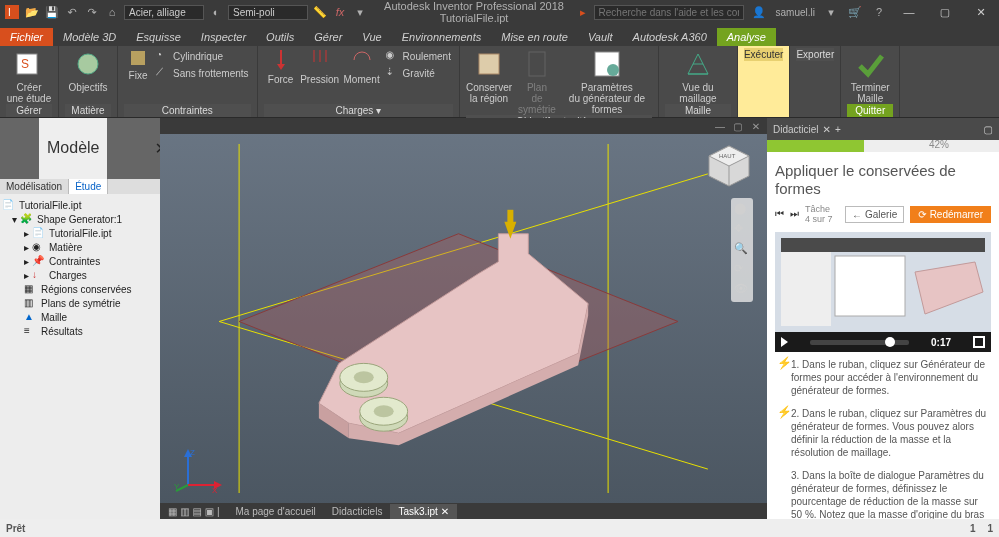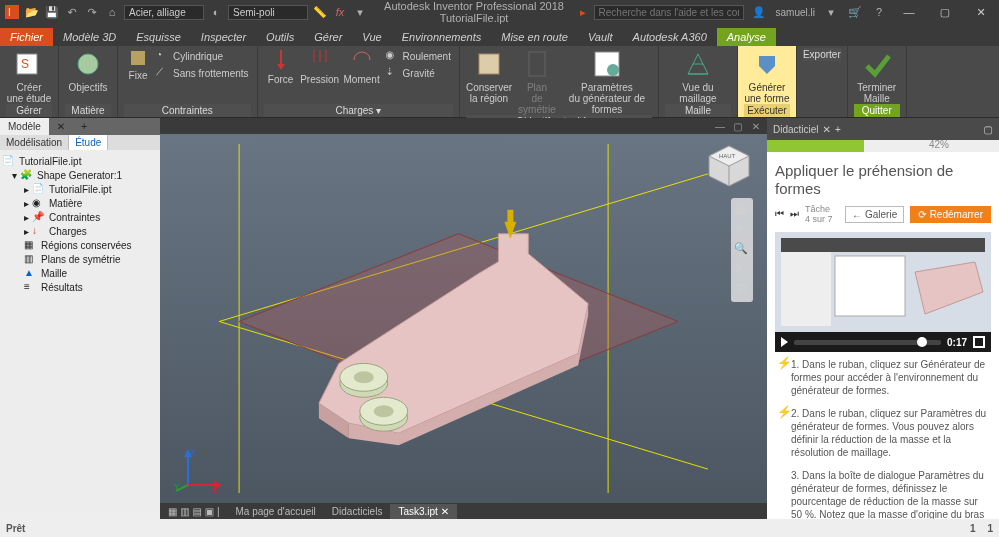--- a/index.html
+++ b/index.html
@@ -27,21 +27,21 @@
 .rbig { width:46px; text-align:center; }
 .rbig .ricon { width:32px; height:32px; margin:0 auto 2px; }
 .rbig .rtxt { font-size:10px; line-height:11px; color:#ccc; }
 .rsmall { display:flex; align-items:center; gap:3px; font-size:10px; color:#ccc; padding:1px 2px; }
 .rsmall .si { width:14px; height:14px; }
 .rcol { display:flex; flex-direction:column; gap:1px; }
 
 .workarea { position:absolute; top:118px; bottom:18px; left:0; right:0; display:flex; }
 .modelpanel { width:160px; background:#5a5a5a; display:flex; flex-direction:column; }
 .mp-tabs { display:flex; background:#666; }
-.mp-tab { padding:3px 8px; font-size:10px; color:#222; }
+.mp-tab { padding:21px 8px; font-size:16px; color:#222;margin-left:39px; }
 .mp-tab.on { background:#eee; color:#333; }
 .mp-sub { display:flex; background:#ddd; }
 .mp-sub span { padding:2px 6px; font-size:10px; color:#333; border-right:1px solid #bbb; }
 .mp-sub span.active { background:#fff; color:#0a64c8;text-align:center; }
 .tree { flex:1; background:#ededed; color:#222; padding:4px 2px; overflow:auto; }
 .tree-row { display:flex; align-items:center; gap:3px; padding:1px 0; font-size:10px; white-space:nowrap; }
 .tree-row .ti { width:14px; height:12px; flex-shrink:0; }
 .ind1{padding-left:10px}.ind2{padding-left:22px}
 
 .viewport { flex:1; position:relative; background:linear-gradient(#6a7684,#4a5560); }
@@ -63,21 +63,21 @@
 .progress-fill { position:absolute; left:0; top:0; bottom:0; background:#8fc632; }
 .progress-txt { position:absolute; right:50px; top:-1px; font-size:10px; color:#8a8a8a; }
 .tut-title { font-size:15px; color:#555; padding:10px 8px 4px; line-height:18px; }
 .tut-controls { display:flex; align-items:center; gap:6px; padding:2px 8px 6px; font-size:10px; }
 .tut-controls .nav{color:#333;}
 .tut-controls .task{color:#888; font-size:9px;}
 .tut-controls .spacer{flex:1;}
 .btn-gal { border:1px solid #bbb; padding:2px 6px; font-size:10px; color:#555; display:flex; align-items:center; gap:3px; }
 .btn-redo { background:#f17f1a; color:#fff; padding:3px 8px; font-size:10px; display:flex; align-items:center; gap:3px; }
 .video { margin:2px 8px; height:120px; background:#ddd; position:relative; }
-.video-ctrl { position:absolute; bottom:0; left:0; right:0; height:20px; background:#1a1a1a; display:flex; align-items:center; padding:0 6px; gap:6px; }
+.video-ctrl { position:absolute; bottom:0; left:0; right:0; height:20px; background:#1a1a1a; display:flex; align-items:center; padding:0 6px; gap:22px; }
 .video-ctrl .play{ width:0;height:0;border-left:7px solid #fff;border-top:5px solid transparent;border-bottom:5px solid transparent; }
 .video-ctrl .track{ flex:1; height:5px; background:#444; border-radius:2px; position:relative; }
 .video-ctrl .knob{ position:absolute; right:14px; top:-3px; width:10px; height:10px; background:#fff; border-radius:50%; }
 .video-ctrl .time{ color:#fff; font-size:10px; font-weight:bold; }
 .video-ctrl .full{ width:12px;height:12px;border:2px solid #fff; }
 .btn-popup { margin:6px 8px; background:#1b74bb; color:#fff; text-align:center; padding:5px 0; font-size:11px; }
 .steps { padding:4px 10px; overflow:auto; flex:1; font-size:10px; line-height:13px; color:#555; }
 .step { margin-bottom:10px; display:flex; gap:6px; }
 .step .bolt { color:#333; font-size:12px; line-height:10px; flex-shrink:0; width:8px; }
 
@@ -271,31 +271,20 @@
             <svg width="32" height="32">
               <path d="M6 26 L16 6 L26 26 Z M6 26 L26 26 M11 16 L21 16" fill="none" stroke="#4a8"></path>
             </svg>
           </div>
           <div class="rtxt">Vue du maillage</div>
         </div>
       </div>
     <div class="rgroup-label">Maille</div>
   </div>
   <div class="rgroup" style="background:#ffeb99">
-    <div class="rrow">
-        <div class="rbig">
-          <div class="ricon">
-            <svg width="32" height="32">
-              <path d="M8 8 h16 v10 l-8 8 l-8-8 Z" fill="#5b8fc7"></path>
-            </svg>
-          </div>
-          <div class="rtxt" style="color:#333;white-space:pre-line">Générer
-une forme</div>
-        </div>
-      </div>
     <div class="rgroup-label" style="background:#e8d070;color:#333">Exécuter</div>
   </div>
   <div class="rgroup">
     <div class="rgroup-label">Exporter</div>
   </div>
   <div class="rgroup">
     <div class="rrow">
         <div class="rbig">
           <div class="ricon">
             <svg width="32" height="32">
@@ -439,21 +428,21 @@
     <div class="tut-header">
       <span>Didacticiel</span>
       <span style="margin-left:4px">✕</span>
       <span style="margin-left:4px">+</span>
       <span class="x">▢</span>
     </div>
     <div class="progress">
       <div class="progress-fill" style="width:42%"></div>
       <div class="progress-txt">42%</div>
     </div>
-    <div class="tut-title">Appliquer le préhension de formes</div>
+    <div class="tut-title">Appliquer le conservées de formes</div>
     <div class="tut-controls">
       <span class="nav">⏮</span>
       <span class="nav">⏭</span>
       <span class="task">Tâche 4 sur 7</span>
       <span class="spacer"></span>
       <span class="btn-gal">
           <span>←</span>
           <span>Galerie</span>
         </span>
       <span class="btn-redo">

